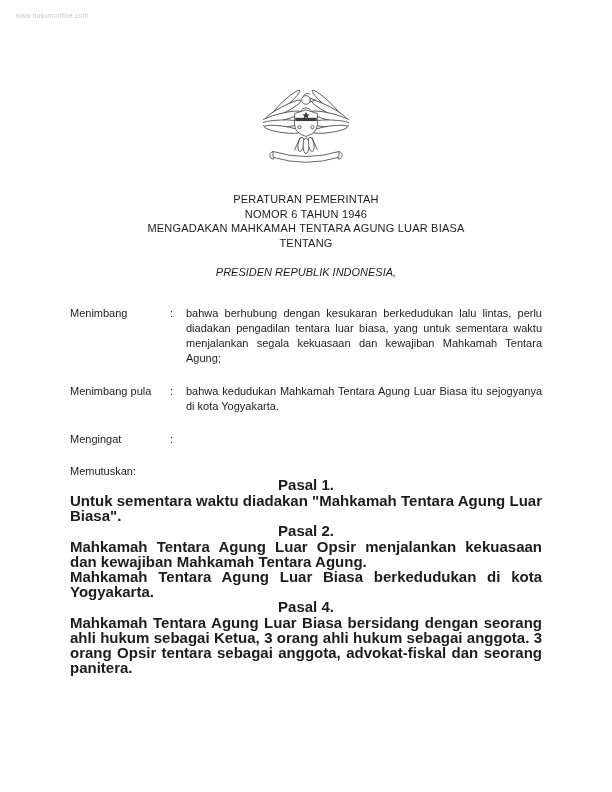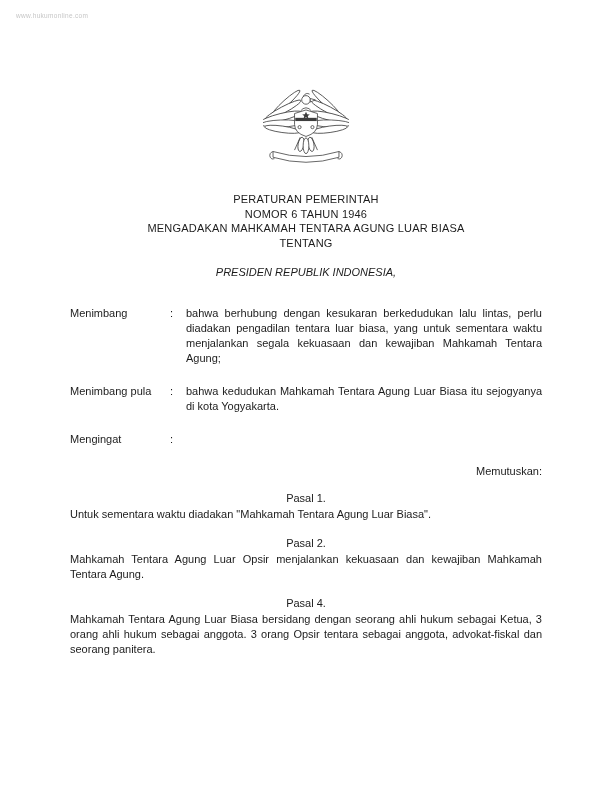--- a/index.html
+++ b/index.html
@@ -51,24 +51,24 @@
   }
   .cons-row {
     display: grid;
     grid-template-columns: 96px 12px 1fr;
     column-gap: 4px;
   }
   .cons-label { white-space: nowrap; }
   .cons-text { text-align: justify; }
   .memutuskan {
     margin-top: 18px;
-    text-align: right;
+    text-align: left;
     font-size: 11px;
   }
-  .article { margin-top: 14px; font-size: 11px; line-height: 15px; }
+  .article { font-size: 15px; line-height: 15px; font-weight: bold; }
   .article-heading { text-align: center; margin-bottom: 1px; }
   .article-text { text-align: justify; }
 </style>
 </head>
 <body>
 
 <div class="page">
 
   <div class="watermark">www.hukumonline.com</div>
 
@@ -158,20 +158,21 @@
     <div class="article-heading">Pasal 1.</div>
     <div class="article-text">Untuk sementara waktu diadakan "Mahkamah Tentara Agung Luar Biasa".</div>
   </div>
 
   <div class="article">
     <div class="article-heading">Pasal 2.</div>
     <div class="article-text">Mahkamah Tentara Agung Luar Opsir menjalankan kekuasaan dan kewajiban Mahkamah Tentara Agung.</div>
   </div>
 
   <div class="article">
+    <div class="article-text">Mahkamah Tentara Agung Luar Biasa berkedudukan di kota Yogyakarta.</div>
   </div>
 
   <div class="article">
     <div class="article-heading">Pasal 4.</div>
     <div class="article-text">Mahkamah Tentara Agung Luar Biasa bersidang dengan seorang ahli hukum sebagai Ketua, 3 orang ahli hukum sebagai anggota. 3 orang Opsir tentara sebagai anggota, advokat-fiskal dan seorang panitera.</div>
   </div>
 
 </div>
 
 </body></html>

